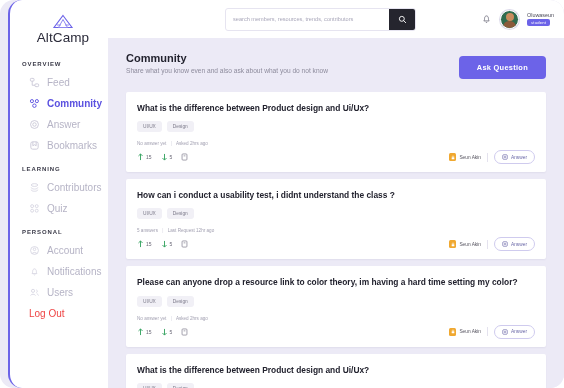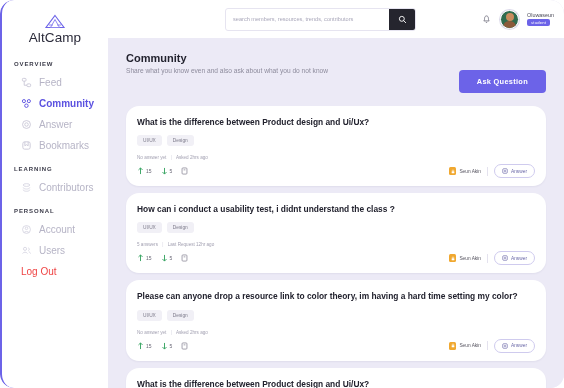--- a/index.html
+++ b/index.html
@@ -11,21 +11,21 @@
   }
   .app{
     position:relative;width:564px;height:388px;
     background:#eceaf6;
     border-radius:14px;
     overflow:hidden;
     box-sizing:border-box;
   }
   
   .sidebar{
-    position:absolute;left:0;top:0;width:108px;height:388px;
+    position:absolute;left:8px;top:0;width:108px;height:388px;
     background:#ffffff;
     border-left:2px solid #6c63e8;
     border-top-left-radius:14px;border-bottom-left-radius:14px;
     box-sizing:border-box;
     padding-top:14px;
   }
   .brand{display:flex;flex-direction:column;align-items:center;gap:1px;margin-bottom:16px;}
   .brand-mark{width:22px;height:15px;display:block;}
   .brand-name{font-size:13.5px;color:#2b2b3a;letter-spacing:.1px;}
   .sec-title{
@@ -83,28 +83,28 @@
   
   .main{
     position:absolute;left:108px;top:38px;right:0;bottom:0;
     background:#eceaf6;box-sizing:border-box;
     padding:14px 18px 0 18px;overflow:hidden;
   }
   .page-head{display:flex;align-items:flex-start;margin-bottom:13px;}
   .page-title{font-size:11px;font-weight:bold;color:#23232f;margin:0 0 3px 0;}
   .page-sub{font-size:6.6px;color:#8d8b9c;margin:0;}
   .ask-btn{
-    margin-left:auto;margin-top:18px;background:#6c63e8;color:#fff;
+    margin-left:auto;margin-top:4px;background:#6c63e8;color:#fff;
     border:0;border-radius:4px;font-size:7.4px;font-weight:bold;
     padding:7px 18px;cursor:pointer;font-family:"Liberation Sans", sans-serif;
     letter-spacing:.3px;
   }
   
   .card{
-    background:#ffffff;border-radius:13px;
+    background:#ffffff;border-radius:2px;
     padding:10px 11px 8px 11px;margin-bottom:7px;
     box-shadow:0 1px 2px rgba(40,35,90,.06);
   }
   .q-title{font-size:8.4px;font-weight:bold;color:#22222e;line-height:1.45;margin:0 0 7px 0;}
   .tags{display:flex;gap:5px;margin-bottom:9px;}
   .tag{
     font-size:4.8px;color:#7b7989;background:#f1f0f6;
     border-radius:3px;padding:3px 6px;
   }
   .meta{font-size:4.6px;color:#a3a1b2;margin-bottom:4px;}
@@ -189,34 +189,50 @@
 
     <div class="nav-item">
       <svg class="ic" viewBox="0 0 12 12">
         <ellipse cx="6" cy="3.3" rx="3.6" ry="1.5" fill="none" stroke="#d8d6e2" stroke-width="1"></ellipse>
         <path d="M2.4 6 C2.4 7 4 7.7 6 7.7 C8 7.7 9.6 7 9.6 6" fill="none" stroke="#d8d6e2" stroke-width="1"></path>
         <path d="M2.4 8.4 C2.4 9.4 4 10.1 6 10.1 C8 10.1 9.6 9.4 9.6 8.4" fill="none" stroke="#d8d6e2" stroke-width="1"></path>
       </svg>
       <span>Contributors</span>
     </div>
 
+    <div class="nav-item">
+      <svg class="ic" viewBox="0 0 12 12">
+        <circle cx="3.4" cy="3.4" r="1.6" fill="none" stroke="#d8d6e2" stroke-width="1"></circle>
+        <circle cx="8.4" cy="3.4" r="1.6" fill="none" stroke="#d8d6e2" stroke-width="1"></circle>
+        <circle cx="3.4" cy="8.4" r="1.6" fill="none" stroke="#d8d6e2" stroke-width="1"></circle>
+        <circle cx="8.4" cy="8.4" r="1.6" fill="none" stroke="#d8d6e2" stroke-width="1"></circle>
+      </svg>
+      <span>Quiz</span>
+    </div>
 
     <div class="sec-gap"></div>
 
     <div class="sec-title">PERSONAL</div>
 
     <div class="nav-item">
       <svg class="ic" viewBox="0 0 12 12">
         <circle cx="6" cy="6" r="4.3" fill="none" stroke="#d8d6e2" stroke-width="1"></circle>
         <circle cx="6" cy="4.7" r="1.4" fill="none" stroke="#d8d6e2" stroke-width="1"></circle>
         <path d="M3.4 9.3 C3.9 7.9 8.1 7.9 8.6 9.3" fill="none" stroke="#d8d6e2" stroke-width="1"></path>
       </svg>
       <span>Account</span>
     </div>
 
+    <div class="nav-item">
+      <svg class="ic" viewBox="0 0 12 12">
+        <path d="M3.3 8.3 C3.3 8.3 4 7.6 4 5.8 C4 4.3 4.9 3.1 6 3.1 C7.1 3.1 8 4.3 8 5.8 C8 7.6 8.7 8.3 8.7 8.3 Z" fill="none" stroke="#d8d6e2" stroke-width="1"></path>
+        <path d="M5.1 9.3 C5.4 9.9 6.6 9.9 6.9 9.3" fill="none" stroke="#d8d6e2" stroke-width="1"></path>
+      </svg>
+      <span>Notifications</span>
+    </div>
 
     <div class="nav-item">
       <svg class="ic" viewBox="0 0 12 12">
         <circle cx="4.4" cy="4.2" r="1.7" fill="none" stroke="#d8d6e2" stroke-width="1"></circle>
         <path d="M1.8 9.4 C2.2 7.3 6.6 7.3 7 9.4" fill="none" stroke="#d8d6e2" stroke-width="1"></path>
         <path d="M8 3.1 A1.6 1.6 0 0 1 8 6.1" fill="none" stroke="#d8d6e2" stroke-width="1"></path>
         <path d="M8.5 7.4 C9.7 7.8 10.3 8.6 10.4 9.4" fill="none" stroke="#d8d6e2" stroke-width="1"></path>
       </svg>
       <span>Users</span>
     </div>

